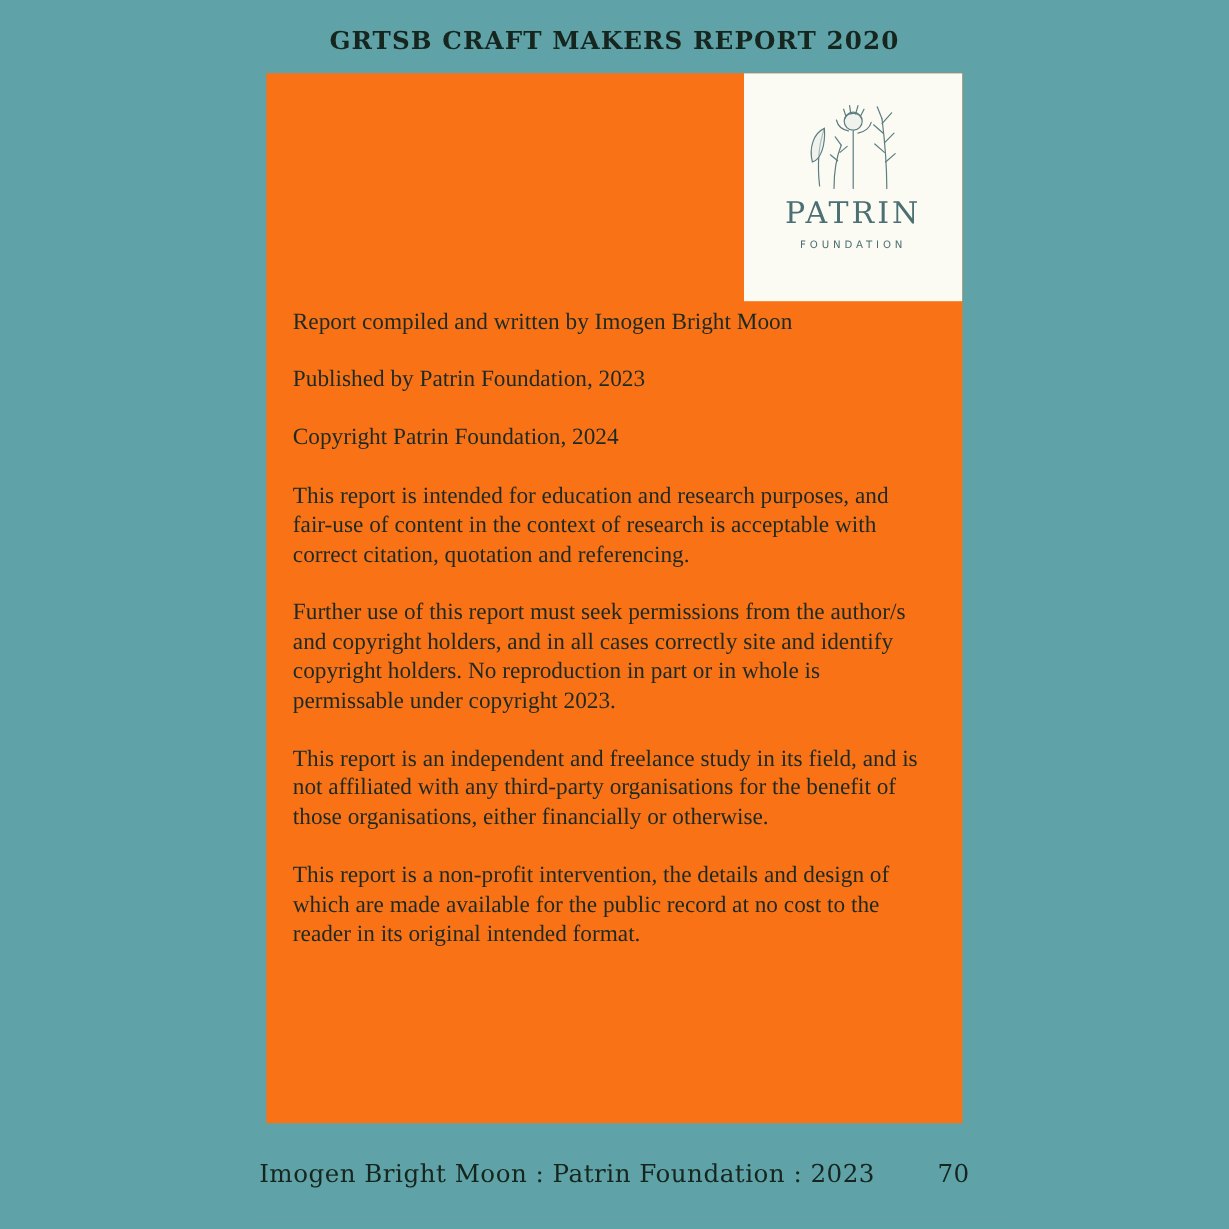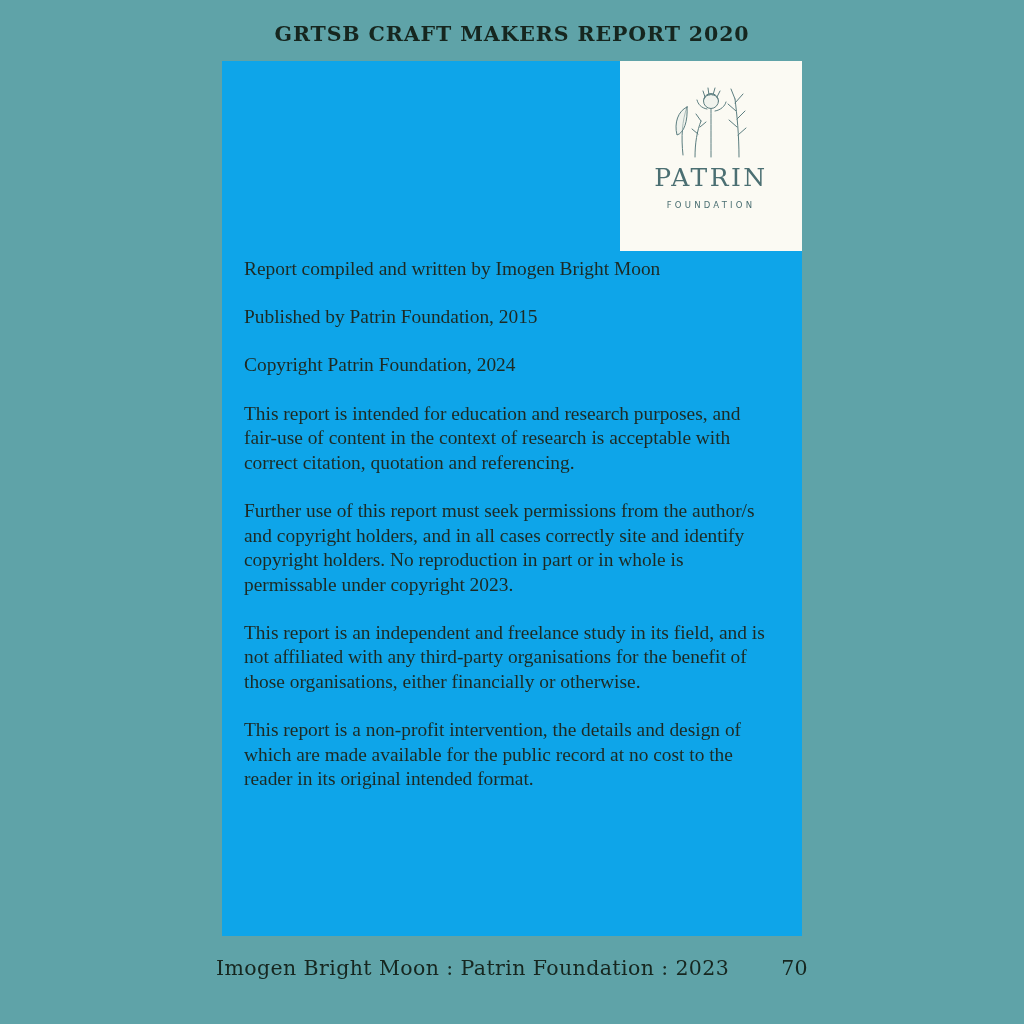--- a/index.html
+++ b/index.html
@@ -32,21 +32,21 @@
     color: #16261f;
     text-align: center;
     line-height: 1.2;
   }
 
   .sheet {
     position: relative;
     width: 580px;
     height: 875px;
     margin-top: 14px;
-    background: #0ea5e9;
+    background: #f97316;
     overflow: hidden;
   }
 
   .logo-box {
     position: absolute;
     top: 0;
     right: 0;
     width: 182px;
     height: 190px;
     background: #fbfaf3;
@@ -91,21 +91,21 @@
 
   .body-text p {
     margin: 0 0 24px 0;
   }
 
   .body-text p:last-child {
     margin-bottom: 0;
   }
 
   .footer {
-    margin-top: 20px;
+    margin-top: 30px;
     display: flex;
     align-items: baseline;
     gap: 52px;
     color: #16261f;
     font-family: "DejaVu Serif", serif;
     font-size: 20.5px;
     letter-spacing: 0.4px;
   }
 
   .footer .page-number {
@@ -140,21 +140,21 @@
           <path d="M44 80 C44 66 46 54 50 44"></path>
           <path d="M50 44 L45 37 M49 50 L55 45 M47 57 L41 52"></path>
         </g>
       </svg>
       <div class="logo-word">PATRIN</div>
       <div class="logo-sub">FOUNDATION</div>
     </div>
 
     <div class="body-text">
       <p>Report compiled and written by Imogen Bright Moon</p>
-      <p>Published by Patrin Foundation, 2015</p>
+      <p>Published by Patrin Foundation, 2023</p>
       <p>Copyright Patrin Foundation, 2024</p>
       <p>This report is intended for education and research purposes, and fair-use of content in the context of research is acceptable with correct citation, quotation and referencing.</p>
       <p>Further use of this report must seek permissions from the author/s and copyright holders, and in all cases correctly site and identify copyright holders. No reproduction in part or in whole is permissable under copyright 2023.</p>
       <p>This report is an independent and freelance study in its field, and is not affiliated with any third-party organisations for the benefit of those organisations, either financially or otherwise.</p>
       <p>This report is a non-profit intervention, the details and design of which are made available for the public record at no cost to the reader in its original intended format.</p>
     </div>
 
   </div>
 
   <div class="footer">

